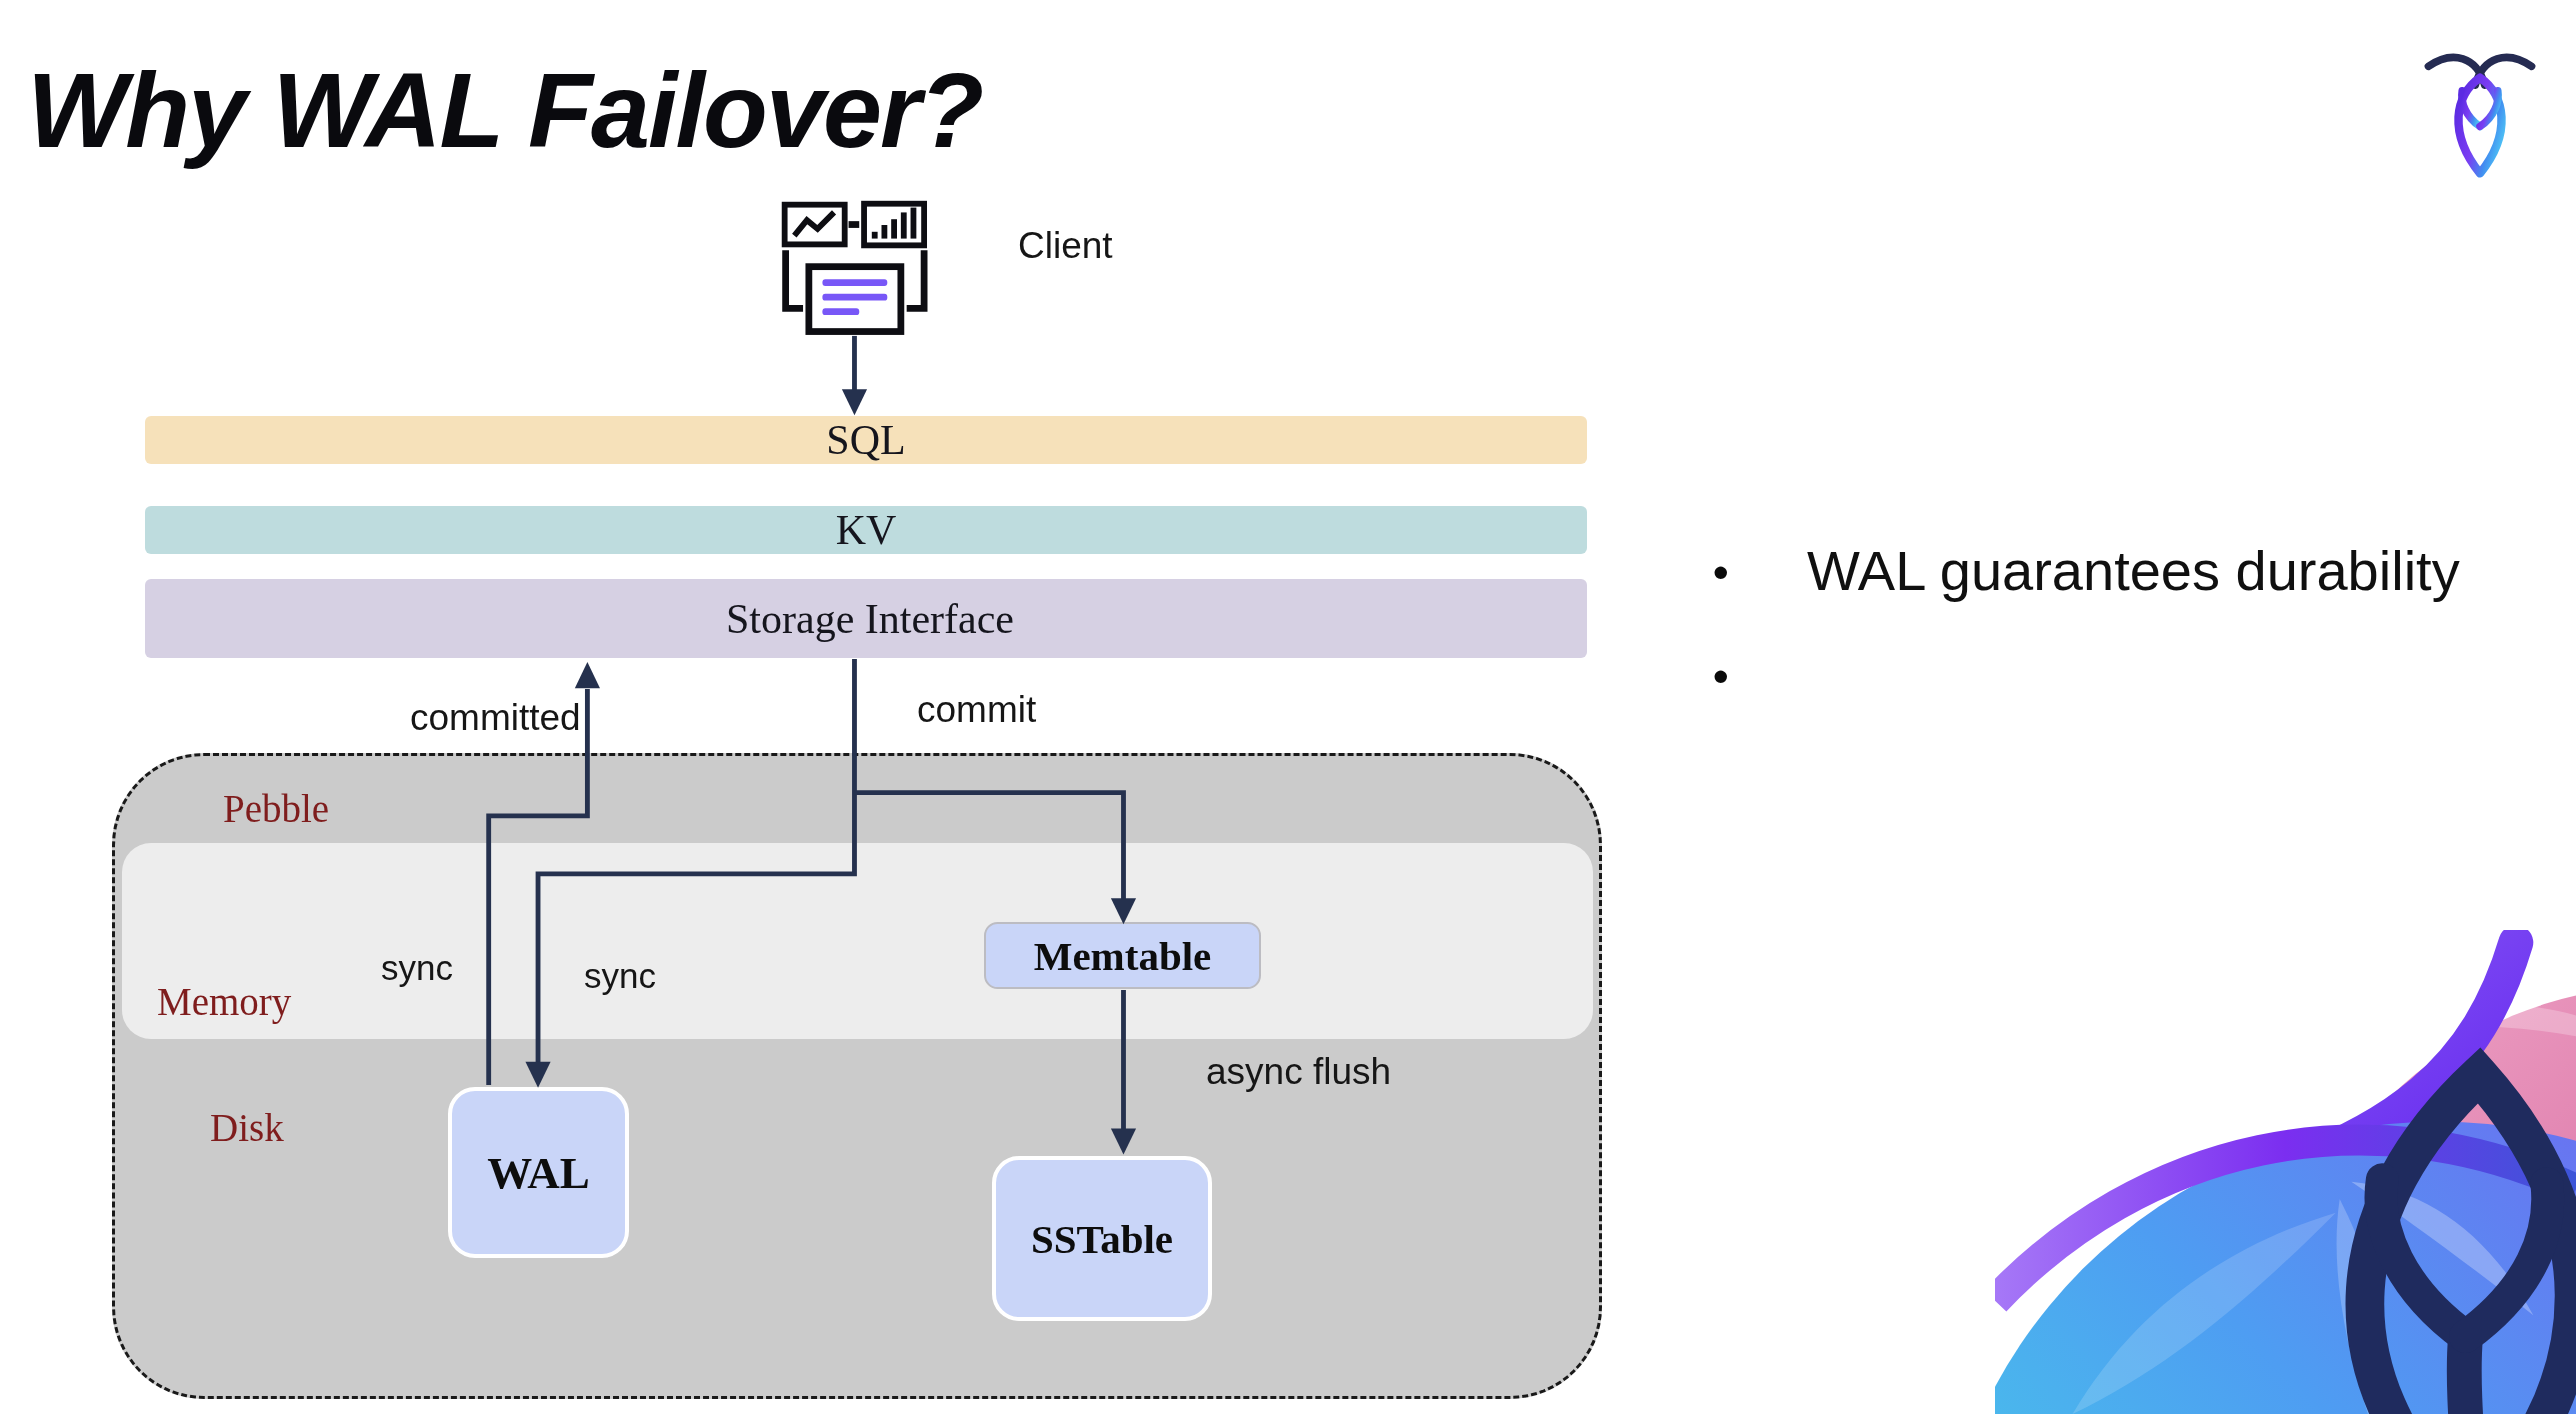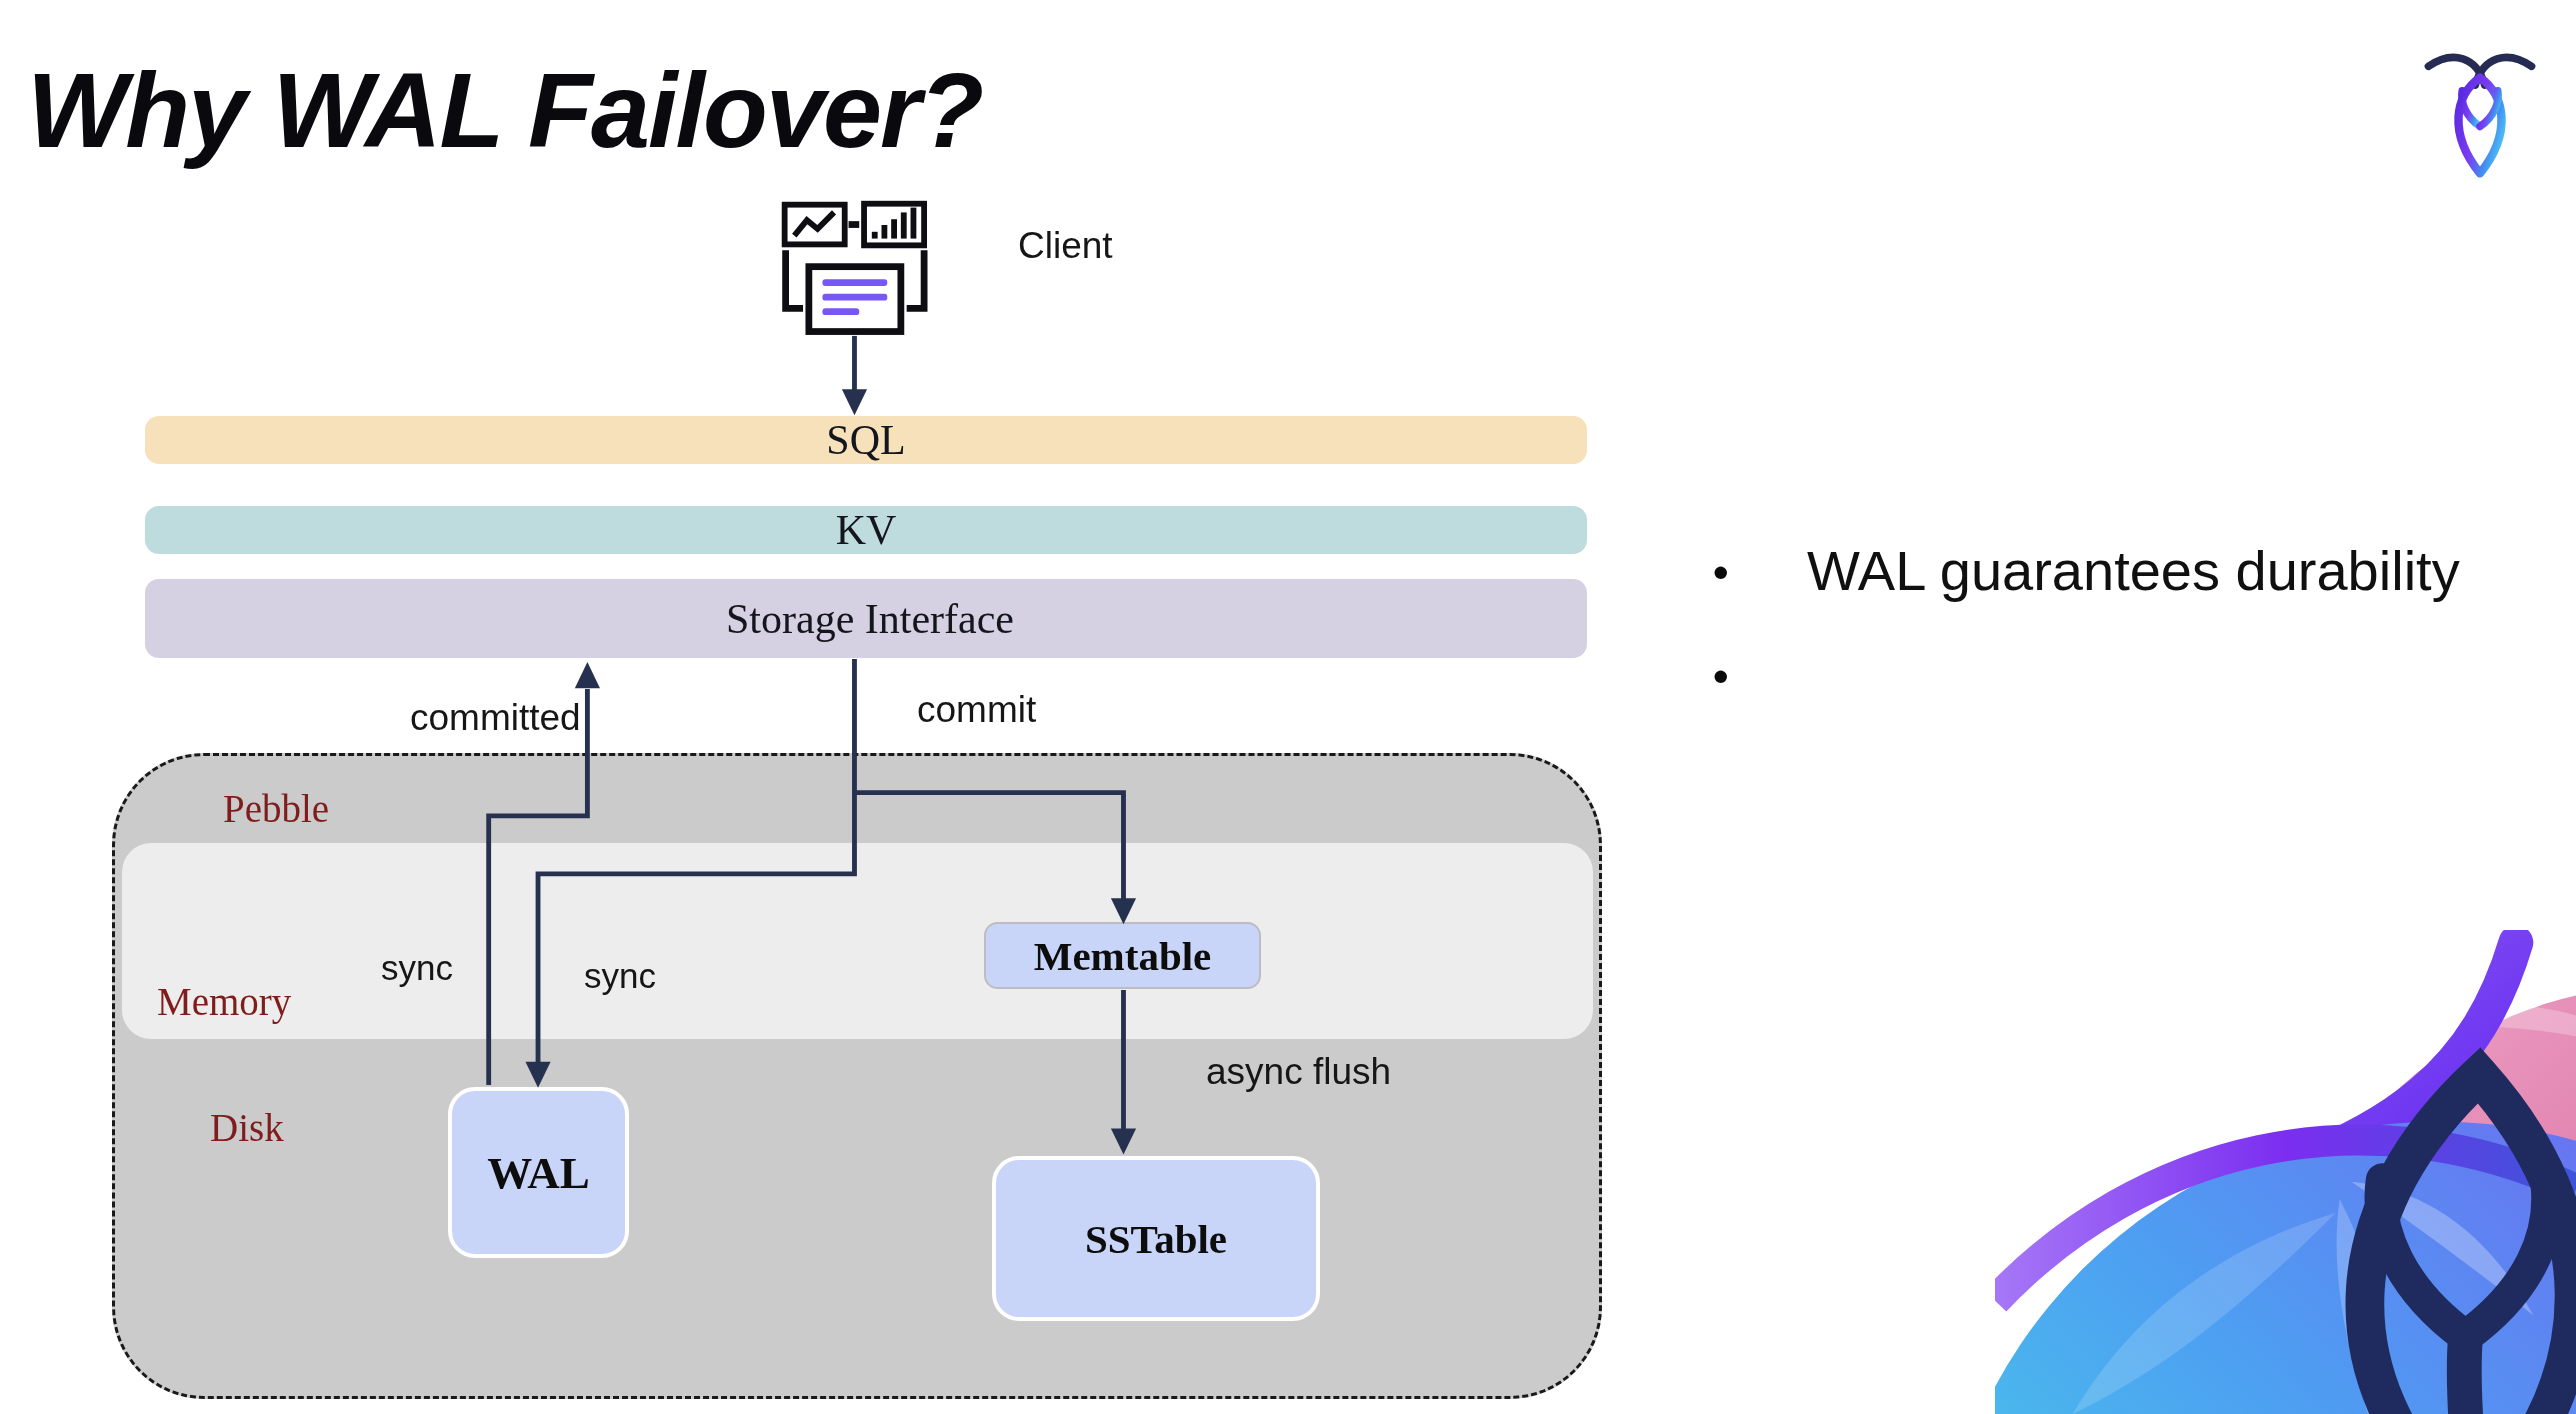--- a/index.html
+++ b/index.html
@@ -8,21 +8,21 @@
   .abs { position:absolute; }
 
   
   #title { left:27px; top:50px; font-size:106px; font-weight:800; letter-spacing:-1.9px;
            color:#0a0a0e; font-family:"Liberation Sans", sans-serif;font-style:italic; }
 
   
   #client-label { left:1018px; top:225px; font-size:37px; color:#161616; }
 
   
-  .layer { left:145px; width:1442px; border-radius:14px; text-align:center;
+  .layer { left:145px; width:1442px; border-radius:6px; text-align:center;
            font-family:"Liberation Serif", serif; font-size:42px; color:#15151d;
            display:flex; align-items:center; justify-content:center; }
   #bar-sql     { top:416px; height:48px;  background:#f6e1ba; }
   #bar-kv      { top:506px; height:48px;  background:#bedcde; }
   #bar-storage { top:579px; height:79px;  background:#d6d0e3;padding-left:8px; }
 
   
   #pebble-box { left:112px; top:753px; width:1490px; height:646px; background:#cbcbcb;
                 border:3.9px dashed #191919; border-radius:92px; }
   #memory-band { left:121px; top:842px; width:1471px; height:196px; background:#ededed;
@@ -30,21 +30,21 @@
   .zone-label { font-family:"Liberation Serif", serif; font-size:39px; color:#7f1d1d; }
   #pebble-label { left:223px; top:786px; }
   #memory-label { left:157px; top:979px; }
   #disk-label   { left:210px; top:1105px; }
 
   
   .node { background:#c9d5f8; display:flex; align-items:center; justify-content:center;
           font-family:"Liberation Serif", serif; font-weight:700; color:#0d0d0d; }
   #node-wal      { left:448px;  top:1087px; width:181px; height:171px; border:4.8px solid #ffffff; border-radius:27px; font-size:45px; }
   #node-memtable { left:984px; top:922px;  width:277px; height:67px;  border:2.9px solid #bcbcc2; border-radius:13.5px; font-size:41px; }
-  #node-sstable  { left:992px; top:1156px; width:328px; height:165px; border:4.8px solid #ffffff; border-radius:27px; font-size:41px; }
+  #node-sstable  { left:992px; top:1156px; width:220px; height:165px; border:4.8px solid #ffffff; border-radius:27px; font-size:41px; }
 
   
   .edge-label { font-size:37px; color:#161616; }
   #lbl-committed  { left:410px;  top:697px; }
   #lbl-commit     { left:917px;  top:689px; }
   #lbl-sync-up    { left:381px;  top:948px;  font-size:35px; }
   #lbl-sync-down  { left:584px;  top:956px;  font-size:35px; }
   #lbl-asyncflush { left:1206px; top:1051px; }
 
   

